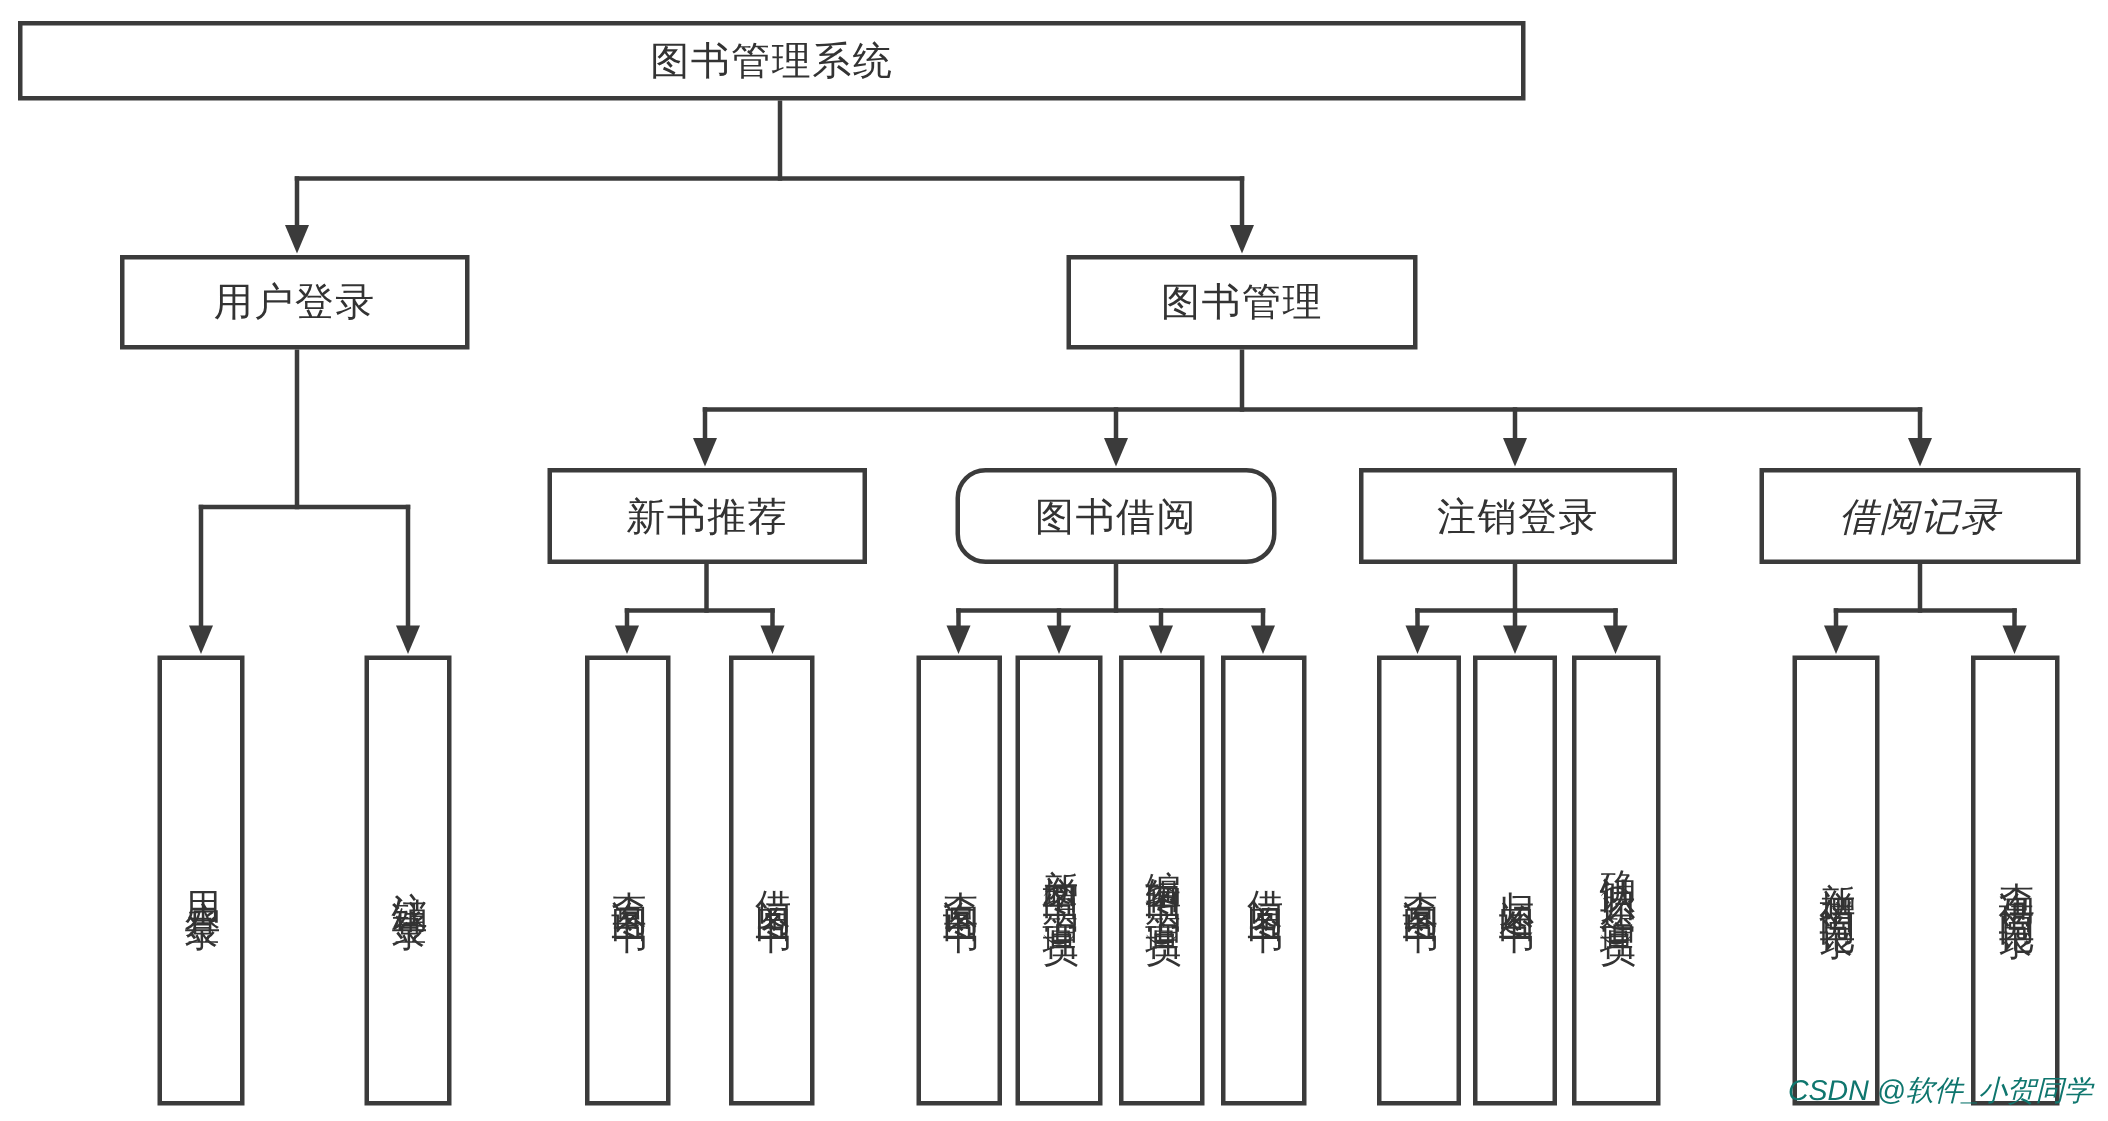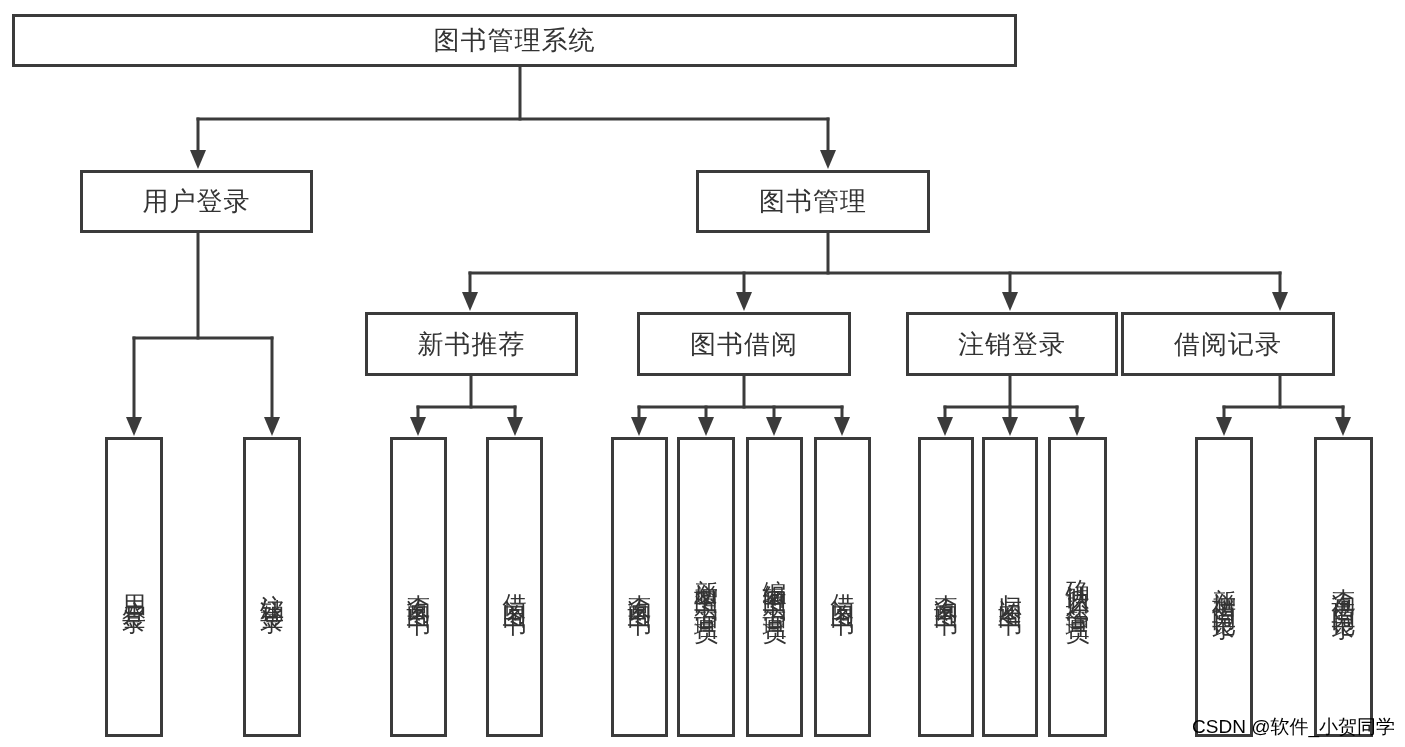--- a/index.html
+++ b/index.html
@@ -30,23 +30,24 @@
     writing-mode:vertical-rl;
     font-size:24px;
     letter-spacing:6px;
     line-height:1;
     color:#333333;
   }
   .watermark{
     position:absolute;
     top:714px;right:10px;
     font-size:19px;
-    color:#000000;
+    color:#0f766e;
     z-index:3;
     white-space:nowrap;
+    font-style:italic;
   }
 </style>
 </head>
 <body>
 
 <div class="stage">
 
   <svg class="connector-layer" width="1405" height="747" viewBox="0 0 1405 747">
     <g stroke="#3b3b3b" stroke-width="3" fill="none" stroke-linecap="square">
 
@@ -113,34 +114,34 @@
     </g>
   </svg>
 
   <div class="node" style="left:12px;top:14px;width:1005px;height:53px;">
     <span class="hlabel">图书管理系统</span>
   </div>
 
   <div class="node" style="left:80px;top:170px;width:233px;height:63px;">
     <span class="hlabel">用户登录</span>
   </div>
-  <div class="node" style="left:696px;top:170px;width:234px;height:63px;">
+  <div class="node" style="left:711px;top:170px;width:234px;height:63px;">
     <span class="hlabel">图书管理</span>
   </div>
 
   <div class="node" style="left:365px;top:312px;width:213px;height:64px;font-family:Liberation Serif, serif;">
     <span class="hlabel">新书推荐</span>
   </div>
-  <div class="node" style="left:637px;top:312px;width:214px;height:64px;">
+  <div class="node" style="left:637px;top:312px;width:214px;height:64px;border-radius:20px;">
     <span class="hlabel">图书借阅</span>
   </div>
   <div class="node" style="left:906px;top:312px;width:212px;height:64px;">
     <span class="hlabel">注销登录</span>
   </div>
-  <div class="node" style="left:1121px;top:312px;width:214px;height:64px;">
+  <div class="node" style="left:1173px;top:312px;width:214px;height:64px;font-style:italic;">
     <span class="hlabel">借阅记录</span>
   </div>
 
   <div class="node leaf" style="left:105px;top:437px;width:58px;height:300px;">
     <span class="vlabel">用户登录</span>
   </div>
   <div class="node leaf" style="left:243px;top:437px;width:58px;height:300px;">
     <span class="vlabel">注销登录</span>
   </div>
 

